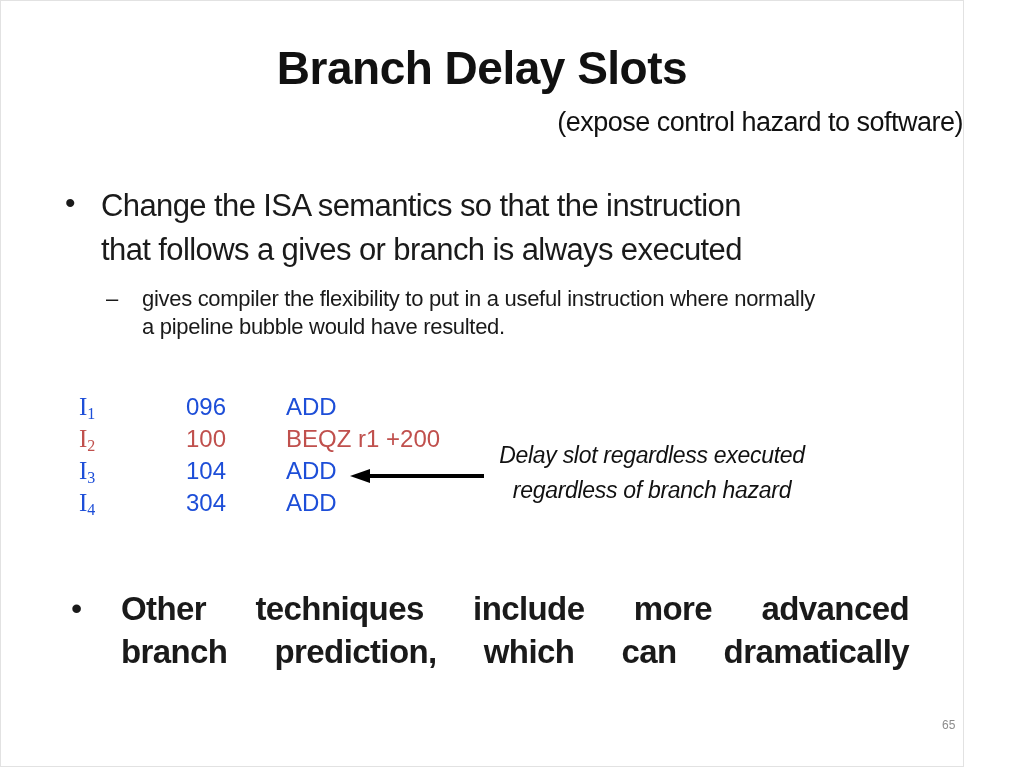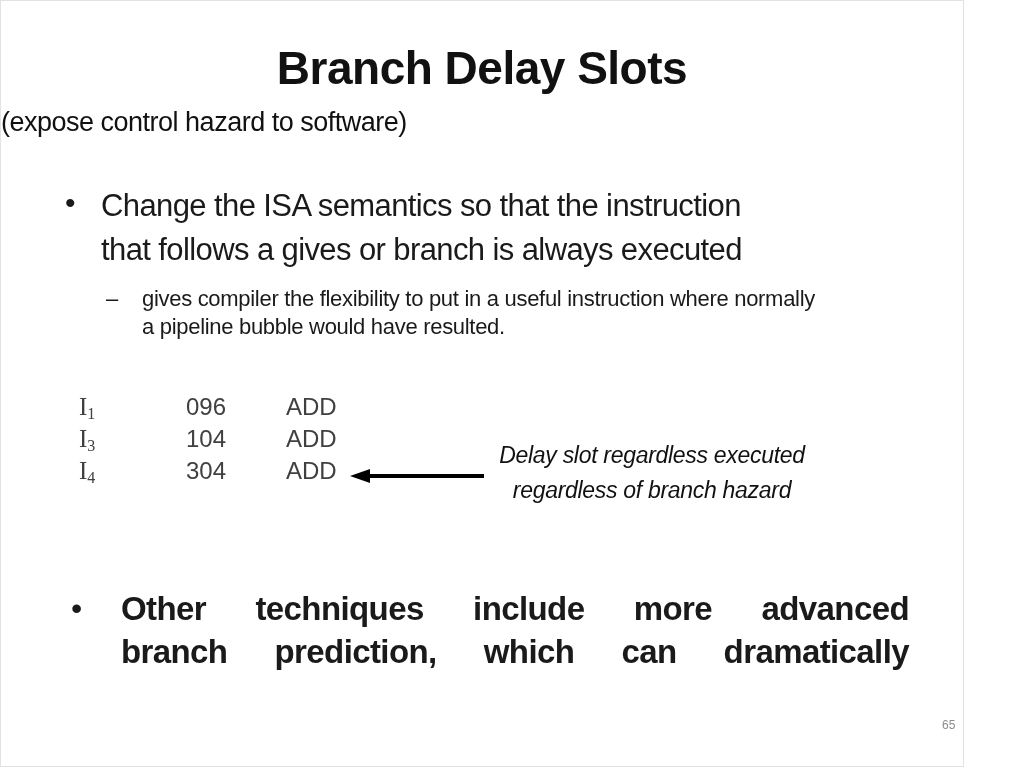--- a/index.html
+++ b/index.html
@@ -29,21 +29,21 @@
     font-size: 46px;
     font-weight: bold;
     letter-spacing: -0.5px;
     color: #111111;
   }
   .subtitle {
     position: absolute;
     top: 106px;
     left: 0;
     width: 100%;
-    text-align: left;
+    text-align: right;
     font-size: 27px;
     letter-spacing: -0.5px;
     color: #111111;
   }
 
   
   .bullet1 {
     position: absolute;
     top: 183px;
     left: 62px;
@@ -100,21 +100,21 @@
   }
   .code .ilabel {
     font-family: "Liberation Serif", serif;
     font-size: 25px;
   }
   .code .ilabel sub {
     font-size: 16px;
     vertical-align: -4px;
     line-height: 0;
   }
-  .purple { color: #404040; }
+  .purple { color: #1d4ed8; }
   .red    { color: #C0504D; }
 
   
   .arrow {
     position: absolute;
     left: 349px;
     top: 466px;
     width: 136px;
     height: 18px;
   }
@@ -189,20 +189,25 @@
       <div>a pipeline bubble would have resulted.</div>
     </div>
   </div>
 
   <div class="code">
     <div class="row purple">
       <span class="ilabel"><span>I</span><sub>1</sub></span>
       <span>096</span>
       <span>ADD</span>
     </div>
+    <div class="row red">
+      <span class="ilabel"><span>I</span><sub>2</sub></span>
+      <span>100</span>
+      <span>BEQZ r1 +200</span>
+    </div>
     <div class="row purple">
       <span class="ilabel"><span>I</span><sub>3</sub></span>
       <span>104</span>
       <span>ADD</span>
     </div>
     <div class="row purple">
       <span class="ilabel"><span>I</span><sub>4</sub></span>
       <span>304</span>
       <span>ADD</span>
     </div>

